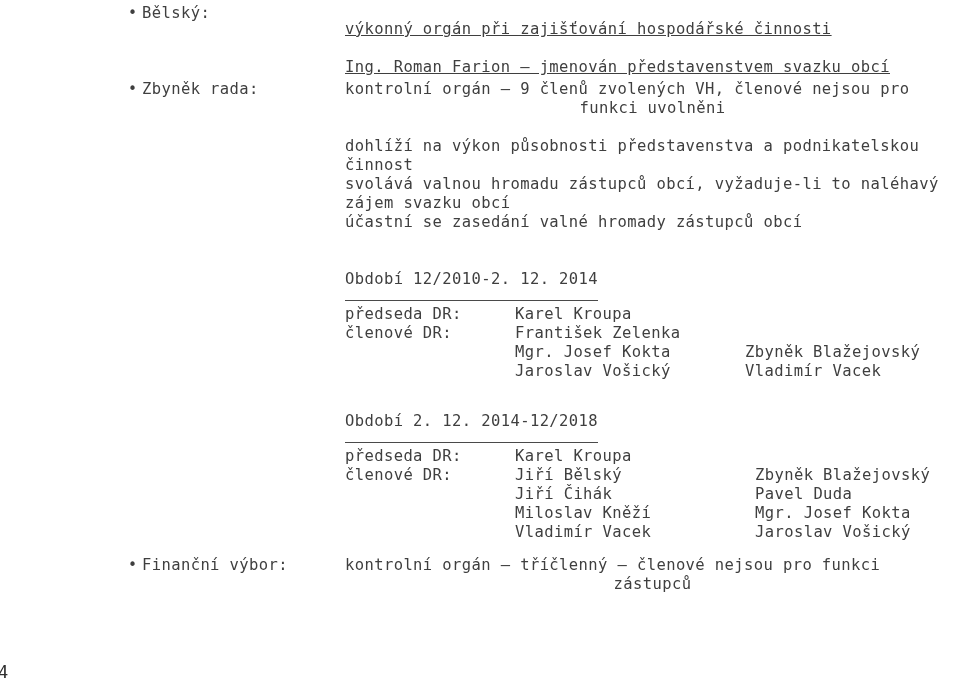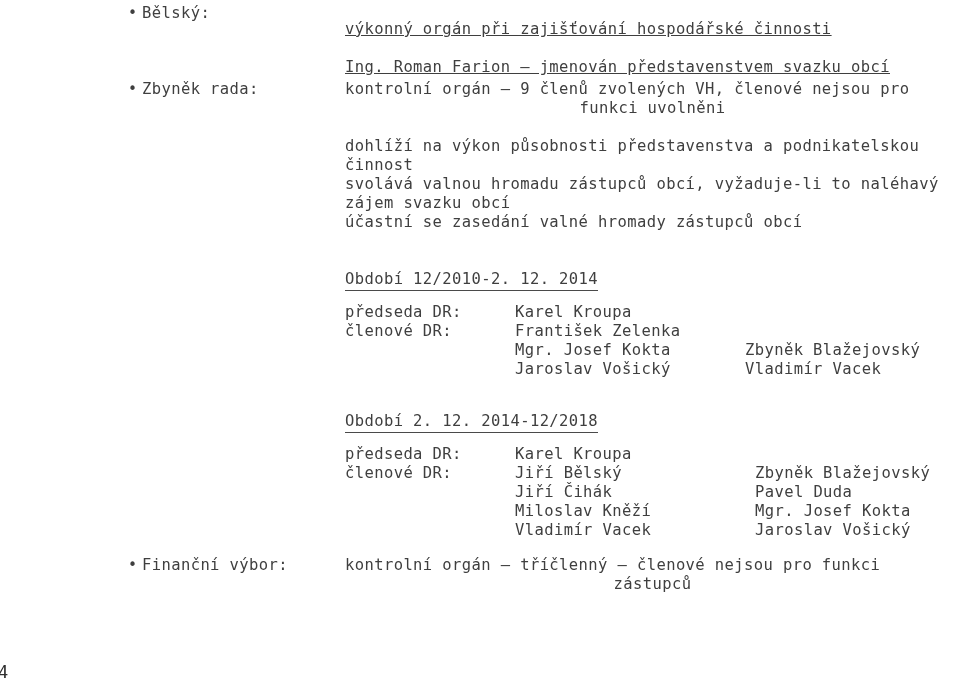--- a/index.html
+++ b/index.html
@@ -69,25 +69,25 @@
     left: 345px;
     width: 615px;
   }
   .period-title {
     display: inline-block;
     white-space: pre;
     font-size: 15.5px;
     line-height: 19px;
     letter-spacing: 0.4px;
     border-bottom: 1px solid #4a4a4a;
-    padding-bottom: 1px;
+    padding-bottom: 11px;
     color: #3f3f3f;
   }
   .period-rows {
-    margin-top: 12px;
+    margin-top: 4px;
   }
   .prow {
     display: flex;
     align-items: flex-start;
     line-height: 19px;
   }
   .pcol-label {
     flex: 0 0 170px;
     white-space: pre;
     font-size: 15.5px;

